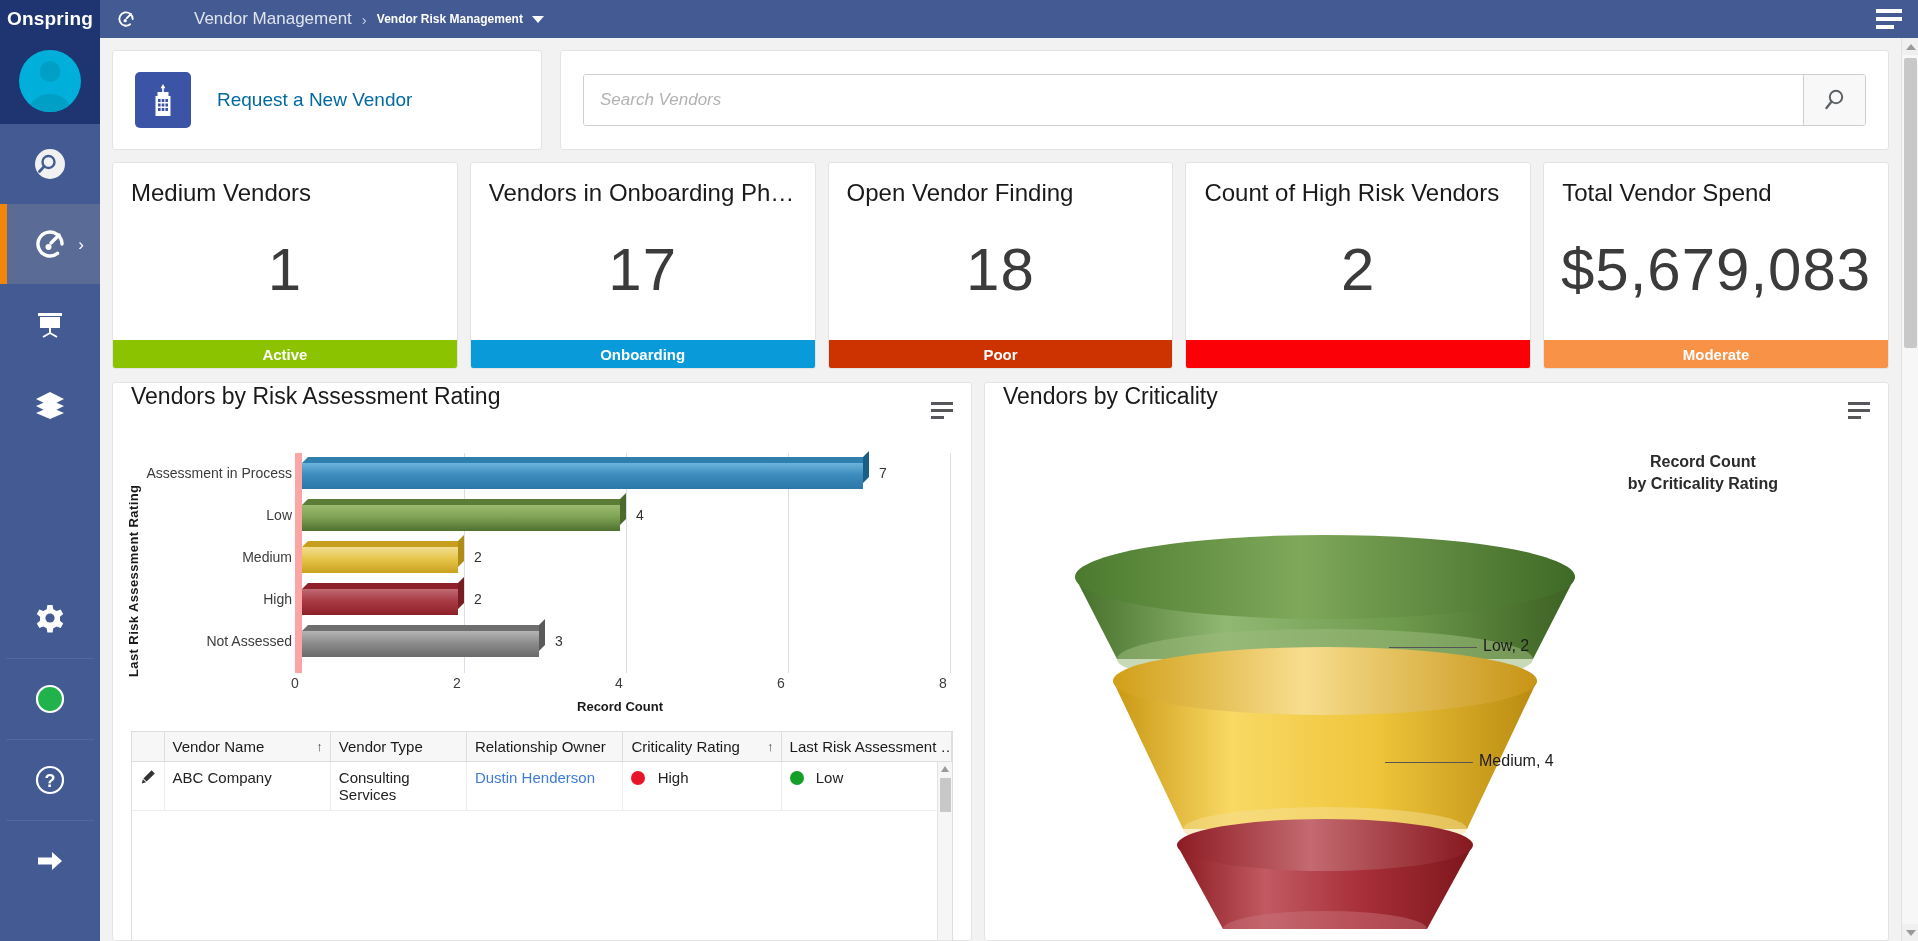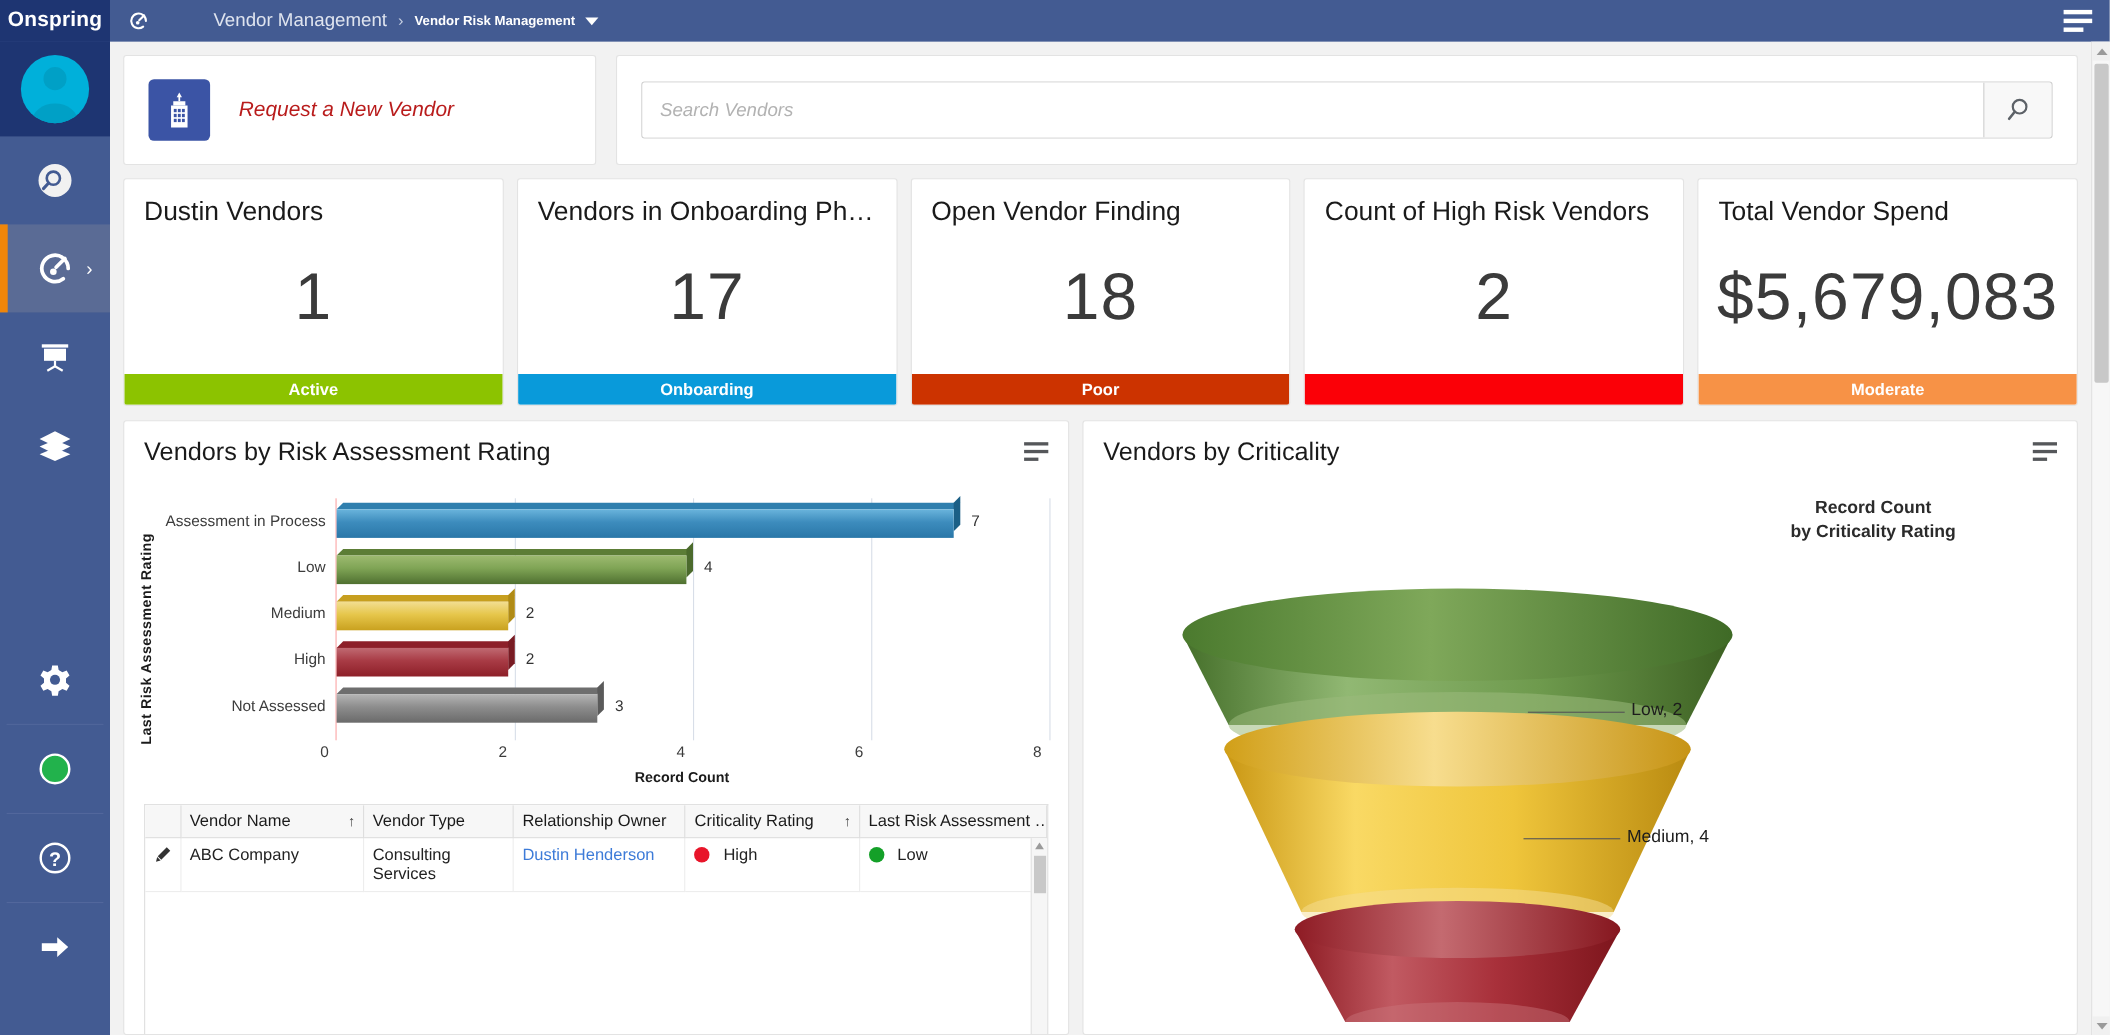--- a/index.html
+++ b/index.html
@@ -127,21 +127,21 @@
     padding-left: 22px; cursor: pointer;
   }
   .action-sq {
     width: 56px; height: 56px; border-radius: 5px;
     display: flex; align-items: center; justify-content: center;
     margin-right: 26px; flex: none;
   }
   .action-sq.blue { background: #3b54a5; }
   .action-sq.red  { background: #b20933; }
   .action-sq svg { width: 30px; height: 34px; display: block; }
-  .action-label { color: #b91c1c; font-size: 19px; font-style: italic; }
+  .action-label { color: #0369a1; font-size: 19px; }
 
   #search-card {
     flex: 1; height: 100px; display: flex; align-items: center;
     padding: 0 22px;
   }
   .search-wrap {
     flex: 1; height: 52px; display: flex;
     border: 1px solid #cfcfcf; border-radius: 3px; overflow: hidden;
   }
   .search-wrap input {
@@ -182,21 +182,21 @@
   
   #panel-left {
     position: absolute; left: 12px; top: 344px; width: 860px; bottom: 0;
     overflow: hidden;
   }
   #panel-right {
     position: absolute; left: 884px; top: 344px; right: 12px; bottom: 0;
     overflow: hidden;
   }
   .panel-head {
-    height: 54px; display: flex; align-items: center;
+    height: 54px; display: flex; 
     padding: 0 18px; position: relative;
   }
   .panel-title { font-size: 23px; color: #1a1a1a; }
   .panel-menu {
     position: absolute; right: 18px; top: 19px; width: 22px; cursor: pointer;
   }
   .panel-menu i { display: block; height: 3px; background: #55575a; margin-bottom: 4px; }
   .panel-menu i:nth-child(1) { width: 22px; }
   .panel-menu i:nth-child(2) { width: 22px; }
   .panel-menu i:nth-child(3) { width: 13px; }
@@ -204,22 +204,22 @@
   
   .barchart { position: relative; width: 860px; height: 290px; }
   .y-axis-title {
     position: absolute; left: 10px; top: 44px; width: 20px; height: 200px;
     writing-mode: vertical-rl; transform: rotate(180deg);
     font-size: 13px; font-weight: bold; color: #1a1a1a;
     display: flex; align-items: center; justify-content: center;
     letter-spacing: .4px;
   }
   .plot {
-    position: absolute; left: 192px; top: 16px; width: 650px; height: 220px;
-    border-left: 1px solid #fca5a5;
+    position: absolute; left: 182px; top: 16px; width: 650px; height: 220px;
+    border-left: 7px solid #fca5a5;
   }
   .gridline {
     position: absolute; top: 0; bottom: 0; width: 1px; background: #d8dee8;
   }
   .bar-row {
     position: absolute; left: 0; height: 36px;
     display: flex; align-items: center;
   }
   .bar3d { position: relative; height: 32px; }
   .bar3d .face {
@@ -464,21 +464,21 @@
                 </svg>
               </span>
             </div>
           </div>
         </div>
       </div>
 
       <div id="kpi-row">
 
         <div class="card kpi">
-          <div class="kpi-title">Dustin Vendors</div>
+          <div class="kpi-title">Medium Vendors</div>
           <div class="kpi-value">1</div>
           <div class="kpi-badge" style="background:#8cc300">Active</div>
         </div>
 
         <div class="card kpi">
           <div class="kpi-title">Vendors in Onboarding Ph…</div>
           <div class="kpi-value">17</div>
           <div class="kpi-badge" style="background:#099ada">Onboarding</div>
         </div>
 

